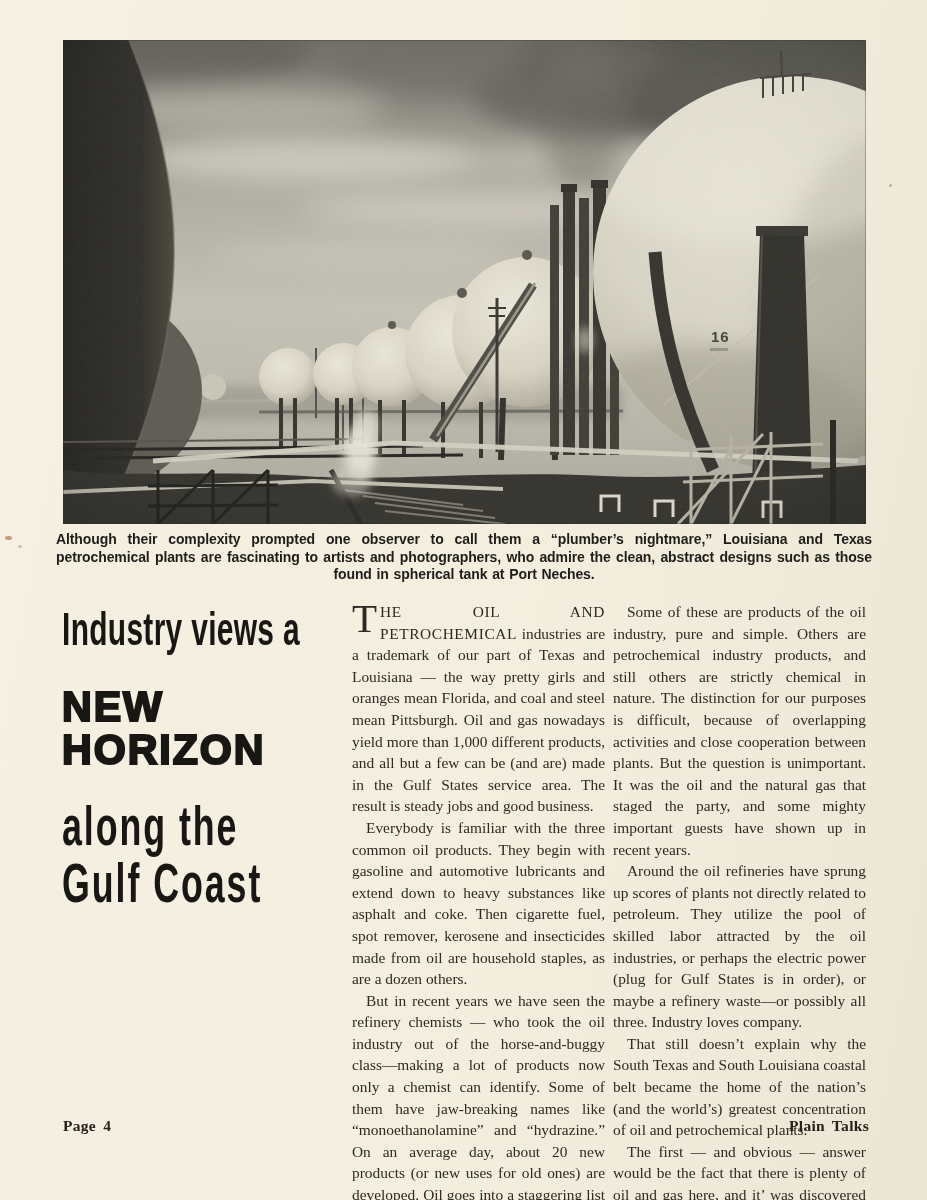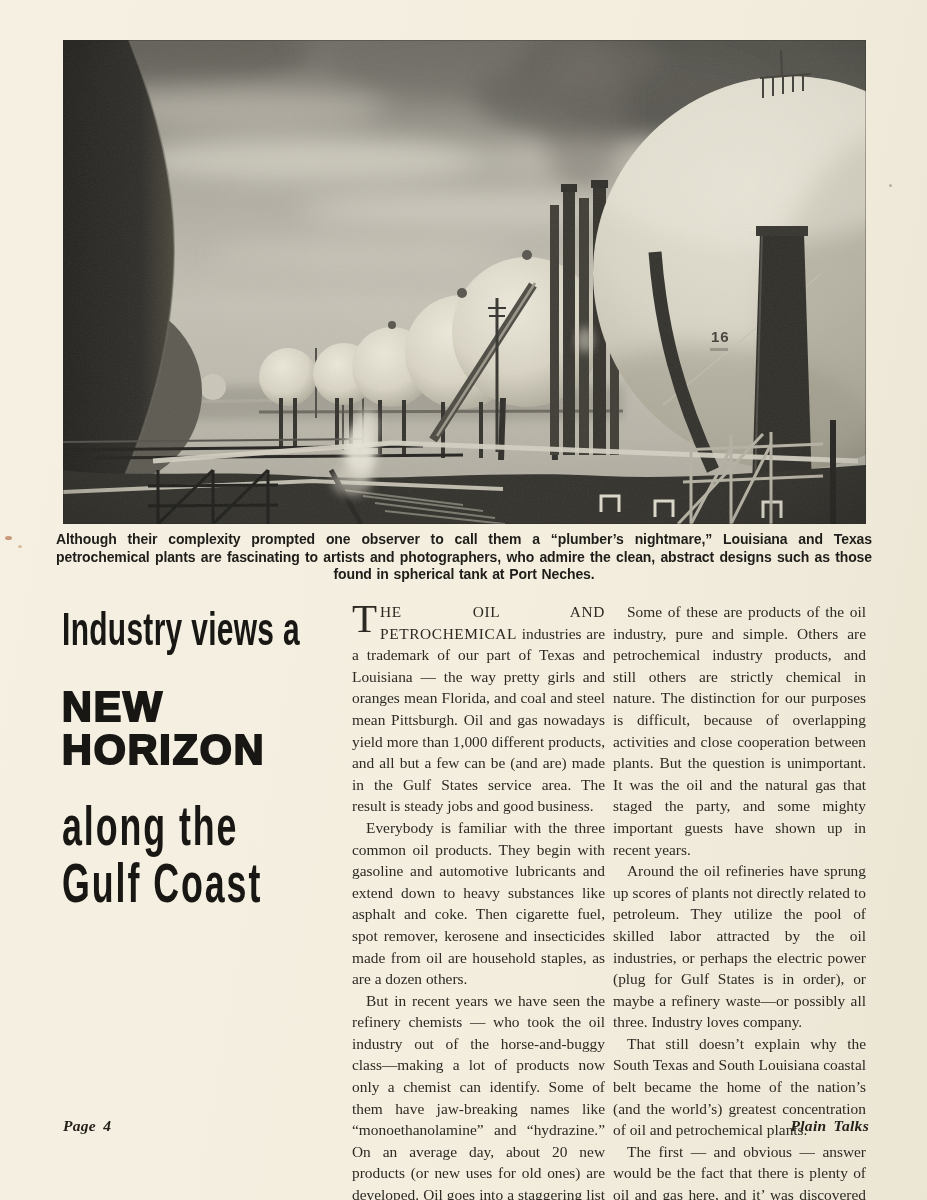--- a/index.html
+++ b/index.html
@@ -49,21 +49,21 @@
   .col2{left:613px;}
   .col p{margin:0;}
   .col p.indent{text-indent:14px;font-family:Liberation Serif, serif;}
   .dropcap{
     float:left;font-size:41px;line-height:32px;padding:1px 3px 0 0;color:#2d2923;
   }
   .leadcaps{letter-spacing:0.6px;word-spacing:5px;}
   
   .folio{
     position:absolute;top:1117px;margin:0;
-    font-family:"Liberation Serif",serif;font-style:italic;font-weight:bold;
+    font-family:"Liberation Serif",serif;font-weight:bold;
     font-size:15.5px;color:#25211b;letter-spacing:0.3px;word-spacing:3px;
   }
   .folio-left{left:63px;}
   .folio-right{right:58px;text-align:right;}
   
   .speck{position:absolute;border-radius:50%;}
   .speck-red{left:5px;top:536px;width:7px;height:4px;background:#b06a42;opacity:.65;}
   .speck-red2{left:18px;top:545px;width:4px;height:3px;background:#c08a5c;opacity:.5;}
   .speck-gray{left:889px;top:184px;width:3px;height:3px;background:#8d8878;opacity:.6;}
 </style>

